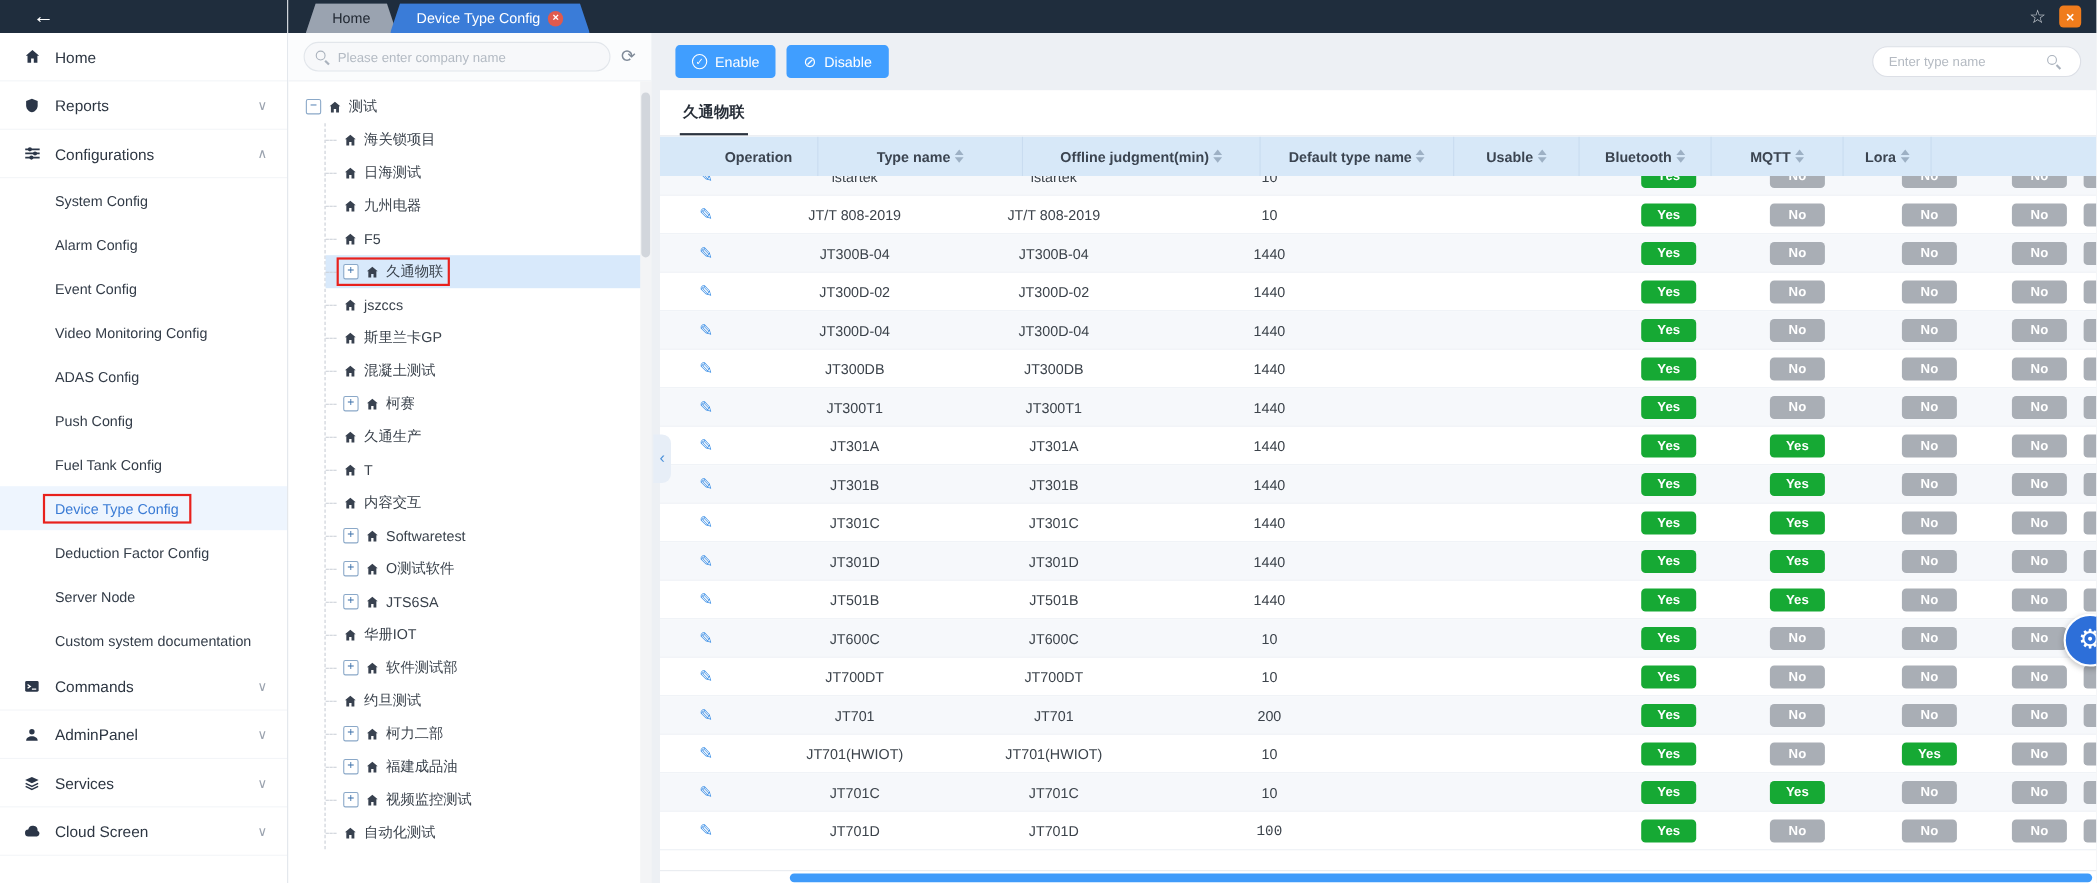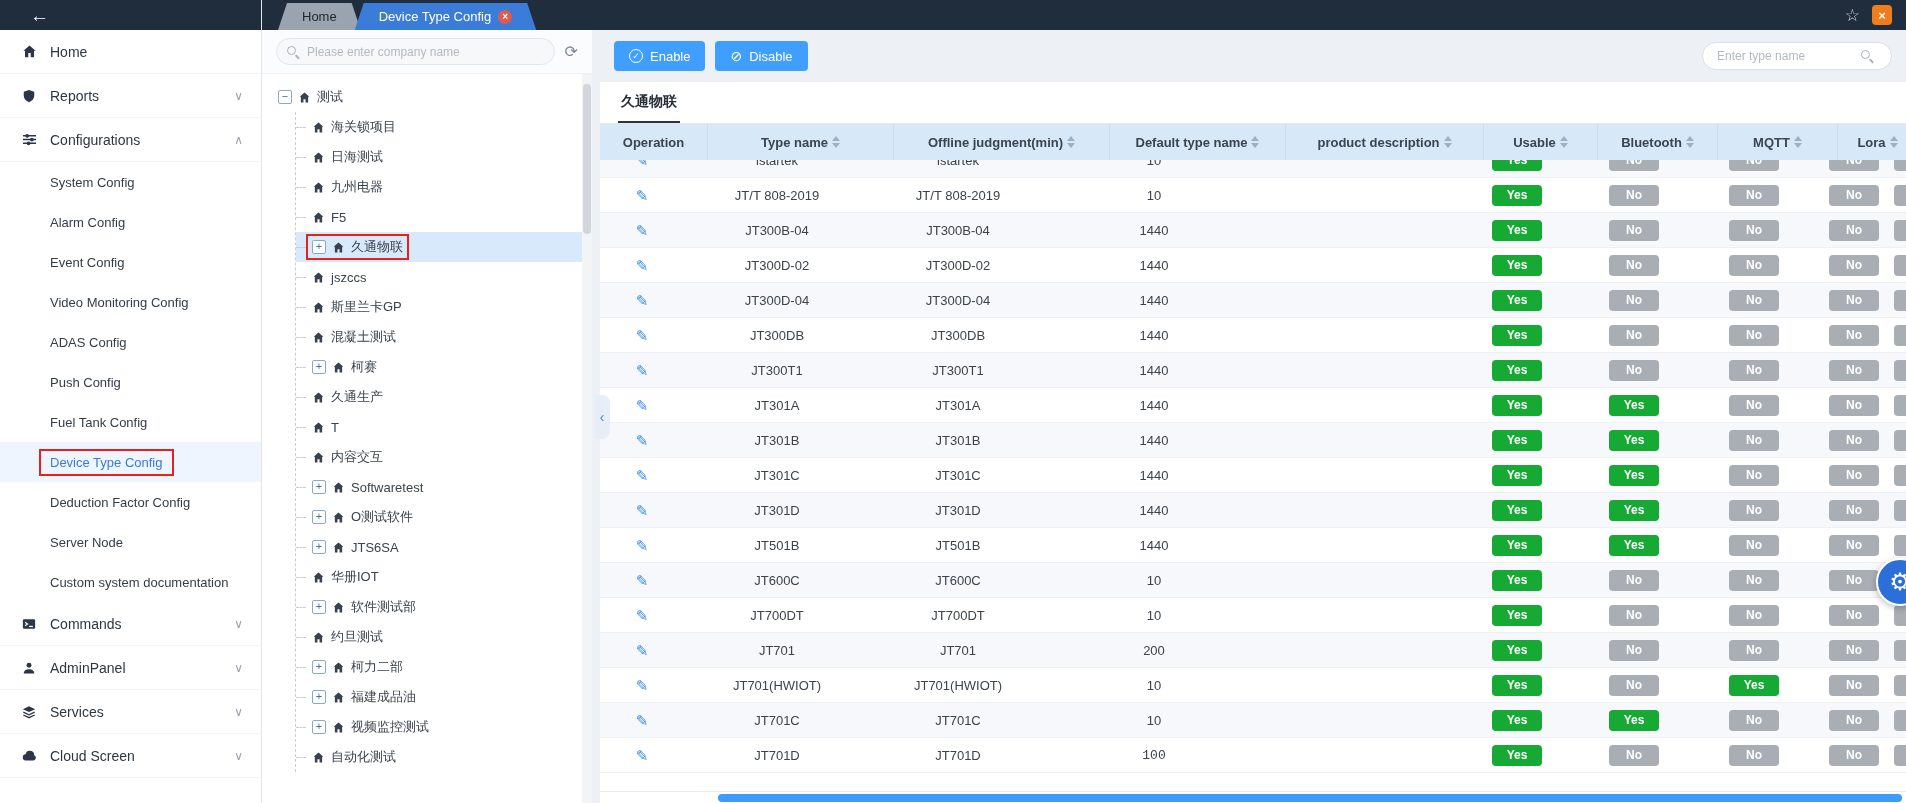--- a/index.html
+++ b/index.html
@@ -510,46 +510,39 @@
             <span class="mag right"></span>
           </div>
         </div>
 
         <div class="panel">
           <div class="company-tab-row">
             <span class="company-tab">久通物联</span>
           </div>
           <div class="table">
             <div class="thead" id="thead">
-                <div class="th" style="width: 108px;">
+                <div class="th" style="width: 108px; margin-left: 36px;">
                   <span class="th-label">Operation</span>
                 </div>
                 <div class="th" style="width: 186px;">
                   <span class="th-label">Type name</span>
                   <span class="sort">
                     <i class="up"></i>
                     <i class="dn"></i>
                   </span>
                 </div>
                 <div class="th" style="width: 216px;">
                   <span class="th-label">Offline judgment(min)</span>
                   <span class="sort">
                     <i class="up"></i>
                     <i class="dn"></i>
                   </span>
                 </div>
                 <div class="th" style="width: 176px;">
                   <span class="th-label">Default type name</span>
-                  <span class="sort">
-                    <i class="up"></i>
-                    <i class="dn"></i>
-                  </span>
-                </div>
-                <div class="th" style="width: 198px;">
-                  <span class="th-label">product description</span>
                   <span class="sort">
                     <i class="up"></i>
                     <i class="dn"></i>
                   </span>
                 </div>
                 <div class="th" style="width: 114px;">
                   <span class="th-label">Usable</span>
                   <span class="sort">
                     <i class="up"></i>
                     <i class="dn"></i>

